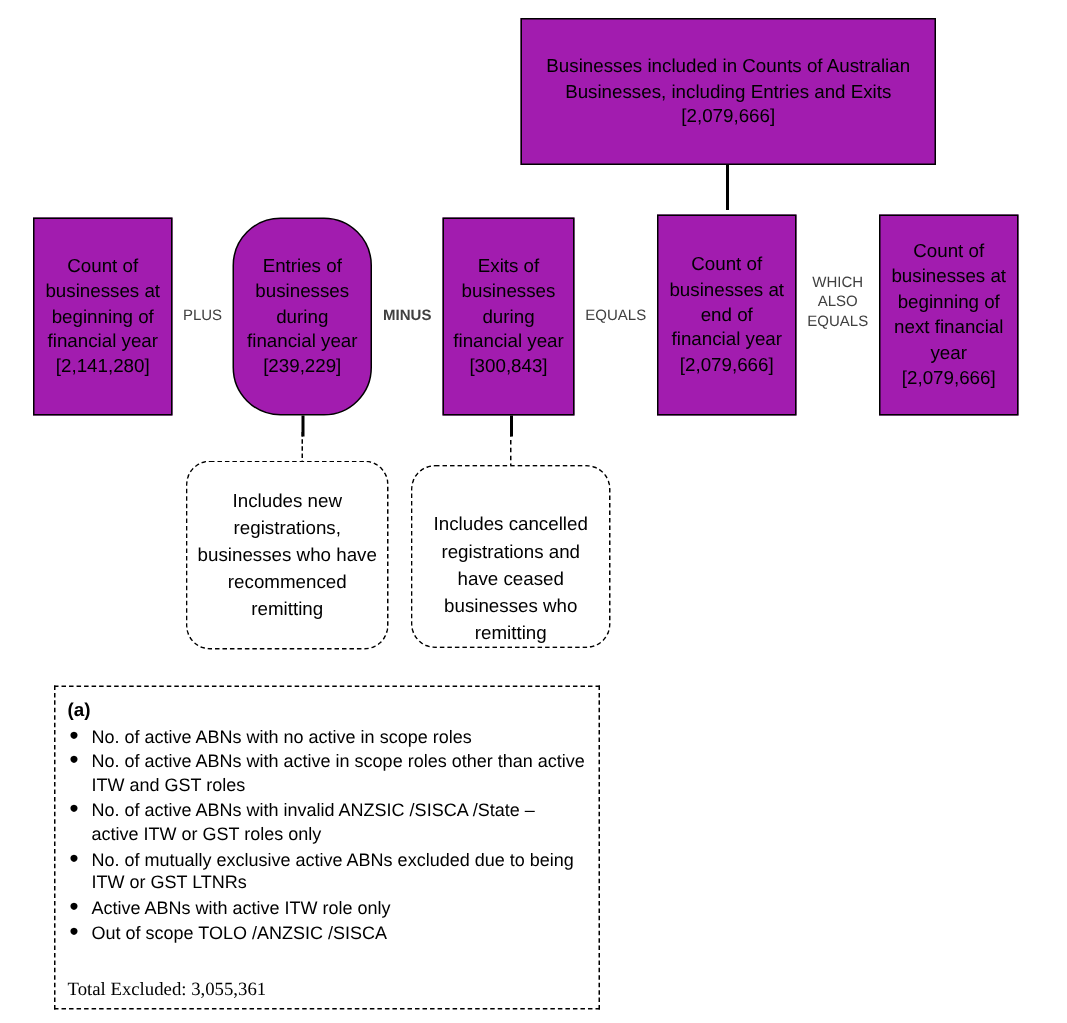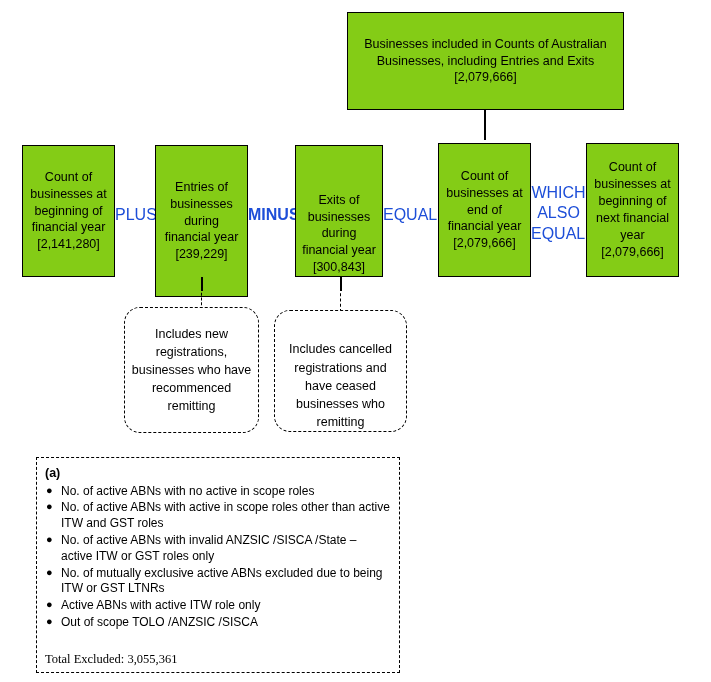--- a/index.html
+++ b/index.html
@@ -18,21 +18,21 @@
   #canvas {
     position: absolute;
     left: 0; top: 0;
     width: 711px;
     height: 682px;
   }
   .box {
     position: absolute;
     box-sizing: border-box;
     border: 1.5px solid #000;
-    background: #84cc16;
+    background: #a21caf;
     display: flex;
     align-items: center;
     justify-content: center;
     text-align: center;
     line-height: 1.35;
   }
   .box .inner {
     padding: 0 4px;
     width: 100%;
   }
@@ -40,32 +40,32 @@
   #top-box {
     left: 347px;
     top: 12px;
     width: 277px;
     height: 98px;
     font-size: 12.5px;
   }
   
   .eq-box { font-size: 12.5px; }
   #box-begin      { left: 22px;  top: 145px; width: 93px;  height: 132px; }
-  #box-entries    { left: 155px; top: 145px; width: 93px;  height: 152px; }
-  #box-exits      { left: 295px; top: 145px; width: 88px;  height: 132px; align-items: flex-end; }
+  #box-entries    { left: 155px; top: 145px; width: 93px;  height: 132px; border-radius: 32px; }
+  #box-exits      { left: 295px; top: 145px; width: 88px;  height: 132px; }
   #box-end        { left: 438px; top: 143px; width: 93px;  height: 134px; }
   #box-next       { left: 586px; top: 143px; width: 93px;  height: 134px; }
 
   
   .op {
     position: absolute;
     text-align: center;
-    font-size: 16px;
+    font-size: 10px;
     line-height: 1.28;
-    color: #1d4ed8;
+    color: #404040;
   }
   #op-plus   { left: 115px; top: 205px; width: 40px; }
   #op-minus  { left: 248px; top: 205px; width: 47px; font-weight: bold; }
   #op-equals { left: 383px; top: 205px; width: 55px; }
   #op-which  { left: 531px; top: 183px; width: 55px; }
 
   
   .note {
     position: absolute;
     box-sizing: border-box;

